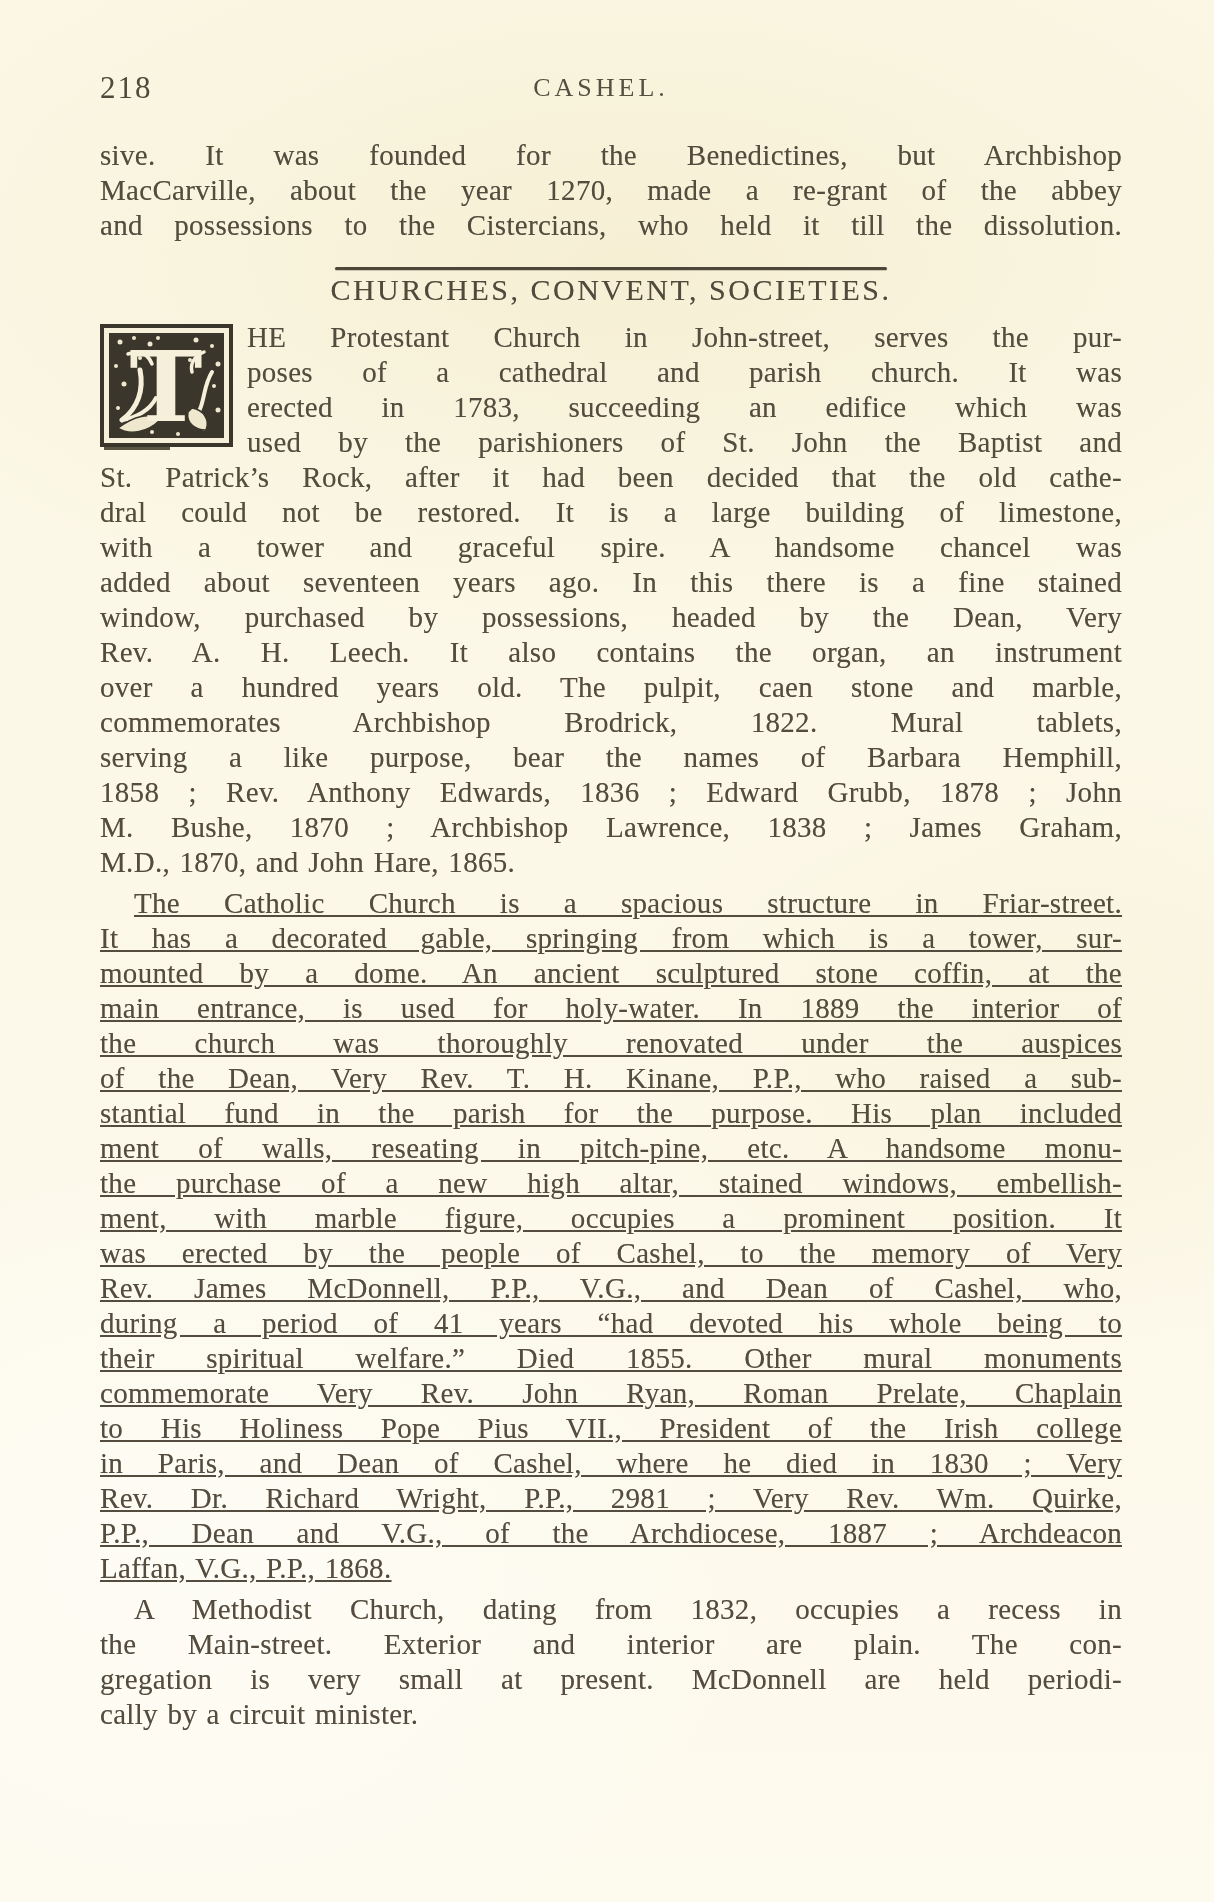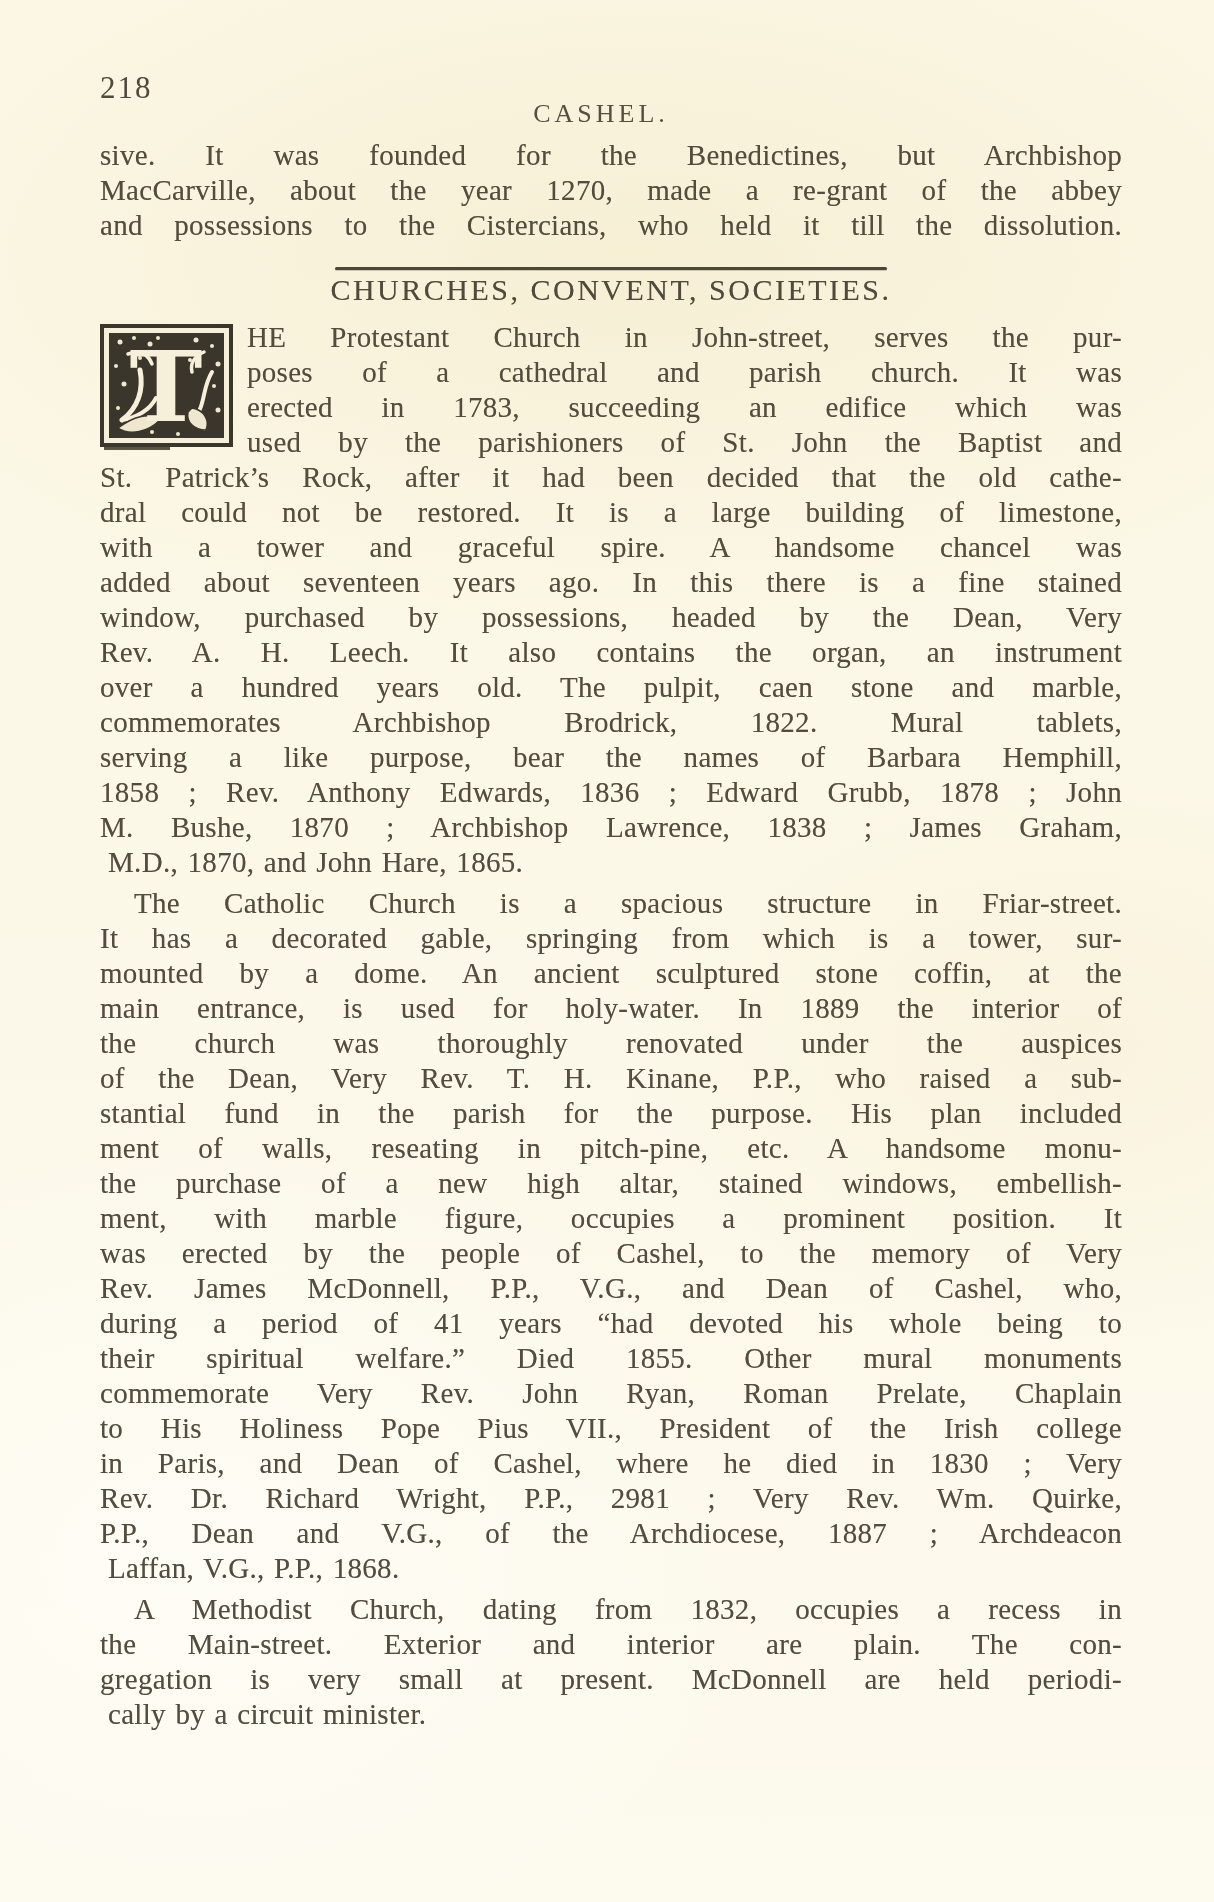--- a/index.html
+++ b/index.html
@@ -23,42 +23,42 @@
   .page-header {
     position:absolute; left:100px; top:70px; width:1022px; height:42px;
   }
   .page-number {
     position:absolute; left:0; top:0;
     font-size:31px; letter-spacing:2px; color:#514a3c;
   }
   .running-title {
     position:absolute; left:0; right:2px; top:3px;
     text-align:center; transform:translateX(-9px);
-    font-size:26px; letter-spacing:4px; color:#564f41;margin-top:26px;
+    font-size:26px; letter-spacing:4px; color:#564f41;
   }
   .line {
     font-size:29px; line-height:35px;
     letter-spacing:.3px; word-spacing:2px;
     text-align:justify; text-align-last:justify;
     text-shadow:0 0 .6px rgba(84,76,62,.45);
   }
-  .line.last { text-align-last:left;margin-left:8px; }
+  .line.last { text-align-last:left; }
   .para[data-indent] .line.first { padding-left:34px; }
   .section-rule {
     width:552px; height:3px; margin:24px auto 0;
     background:#4e4739; border-radius:2px;
     box-shadow:0 1px 0 rgba(78,71,57,.25);
   }
   .section-heading {
     font-size:30px; font-weight:normal; line-height:40px;
     letter-spacing:2.5px; text-align:center;
     color:#514a3c; text-shadow:0 0 .6px rgba(81,74,60,.45);
   }
   #para-protestant { margin-top:10px; }
-  #para-catholic   { margin-top:6px; }
+  #para-catholic   { margin-top:6px;text-decoration:underline; }
   #para-methodist  { margin-top:6px; }
   #para-convent    { margin-top:5px; }
   .dropcap {
     float:left;
     margin:4px 14px 8px 0;
   }
 </style>
 </head>
 <body>
 

